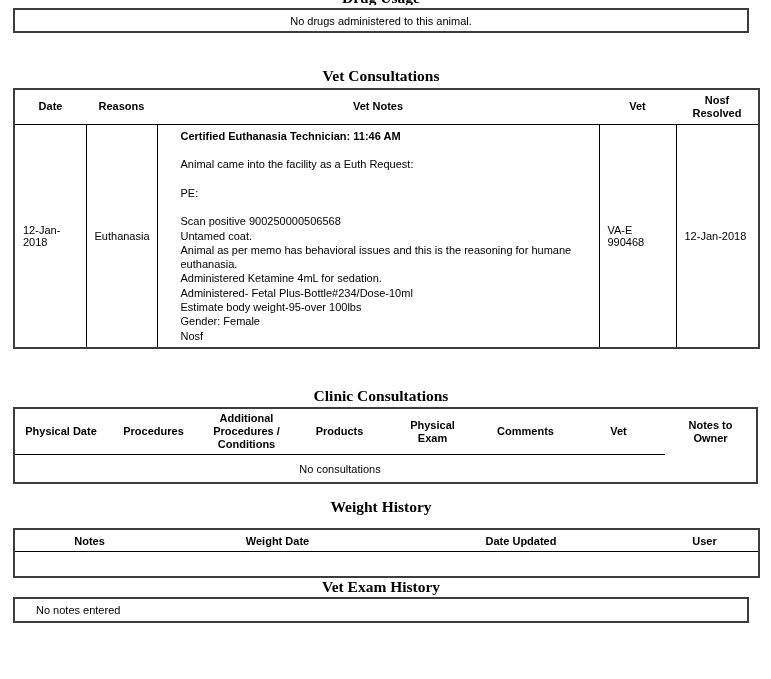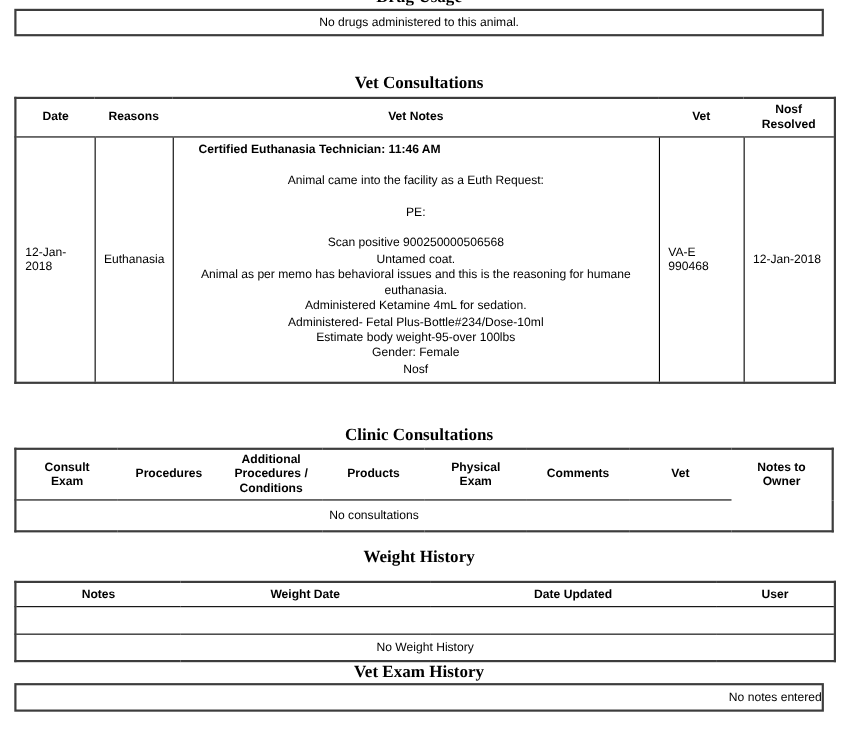--- a/index.html
+++ b/index.html
@@ -20,39 +20,39 @@
     text-align: center;
   }
   .clip-title { height: 5px; overflow: hidden; position: relative; }
   .clip-title .t { position: absolute; bottom: -1px; left: 0; right: 0; }
 
   .box {
     border: 2px solid #3d3d3d;
     height: 25px;
     display: flex; align-items: center; justify-content: center;
   }
-  .box.left-align { justify-content: flex-end; padding-left: 5px; }
+  .box.left-align { justify-content: flex-start; padding-left: 21px; }
   .drug-box { margin-top: 3px; }
 
   table { border-collapse: collapse; table-layout: fixed; width: 745px; }
   th { font-weight: bold; text-align: center; vertical-align: middle; font-size: 11px; }
 
   .t-vc  { margin-top: 34px; margin-bottom: 4px; }
   .t-cc  { margin-top: 38px; margin-bottom: 3px; }
   .t-wh  { margin-top: 14px; margin-bottom: 13px; }
   .t-vnh { margin-top: 0;    margin-bottom: 2px; }
 
   
   .vc-table { border: 2px solid #3d3d3d; }
   .vc-table th { height: 35px; padding: 0 8px; line-height: 13px; border-bottom: 1.5px solid #000; }
   .vc-table tbody td { border-left: 1px solid #000; vertical-align: middle; padding: 0 8px; }
   .vc-table tbody td:first-child { border-left: none; }
   .vc-table td.notes { vertical-align: top; text-align: left; padding: 4px 23px; }
   .notes-heading { font-weight: bold; line-height: 14.3px; }
-  .notes-body { white-space: pre-wrap; line-height: 14.3px; text-align: center; }
+  .notes-body { white-space: pre-wrap; line-height: 14.3px; }
 
   
   .cc-table { border: 2px solid #3d3d3d; }
   .cc-table th { height: 47px; padding: 0 10px; line-height: 13px; border-bottom: 1.5px solid #000; }
   .cc-table th.no-underline { border-bottom: none; }
   .cc-table td.noconsult { height: 28px; text-align: center; vertical-align: middle; border-bottom: 1.5px solid #000; }
   .cc-table td.tail { border-bottom: 1.5px solid #000; }
   .cc-table td.postsurg { height: 40px; vertical-align: middle; text-align: left; padding-left: 5px; }
   .blank-line { margin-left: 4px; letter-spacing: 0.5px; }
 
@@ -127,21 +127,21 @@
         <col style="width:93px">
         <col style="width:93px">
         <col style="width:93px">
       <col style="width:93px">
         <col style="width:93px">
         <col style="width:93px">
         <col>
     </colgroup>
     <thead>
       <tr>
-        <th>Consult Exam</th>
+        <th>Physical Date</th>
         <th>Procedures</th>
         <th>Additional Procedures / Conditions</th>
         <th>Products</th>
         <th>Physical Exam</th>
         <th>Comments</th>
         <th>Vet</th>
         <th class="no-underline">Notes to Owner</th>
       </tr>
     </thead>
     <tbody>
@@ -165,23 +165,20 @@
         <th>Notes</th>
         <th>Weight Date</th>
         <th>Date Updated</th>
         <th>User</th>
       </tr>
     </thead>
     <tbody>
       <tr>
         <td colspan="4" class="emptyrow"></td>
       </tr>
-      <tr>
-        <td colspan="4" class="noweight">No Weight History</td>
-      </tr>
     </tbody>
   </table>
 
   <h2 class="serif-title t-vnh">Vet Exam History</h2>
   <div class="box left-align vnh-box">
     <span>No notes entered</span>
   </div>
 
 </div>
 

